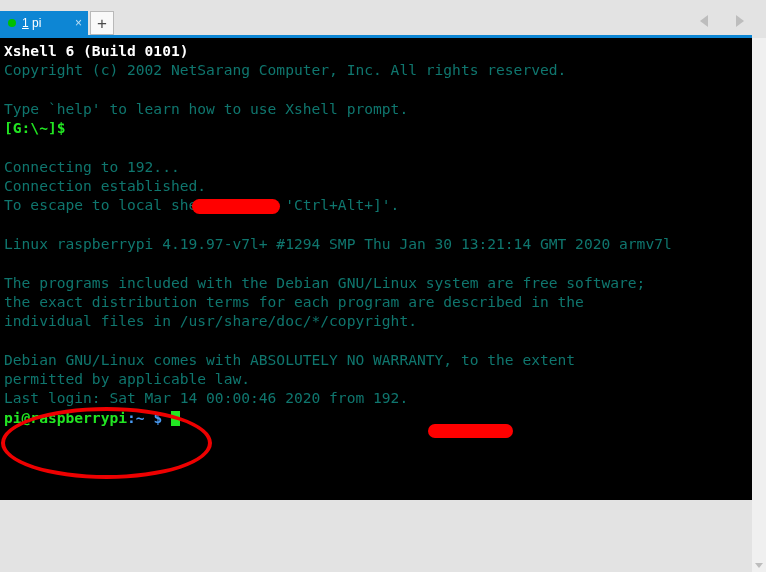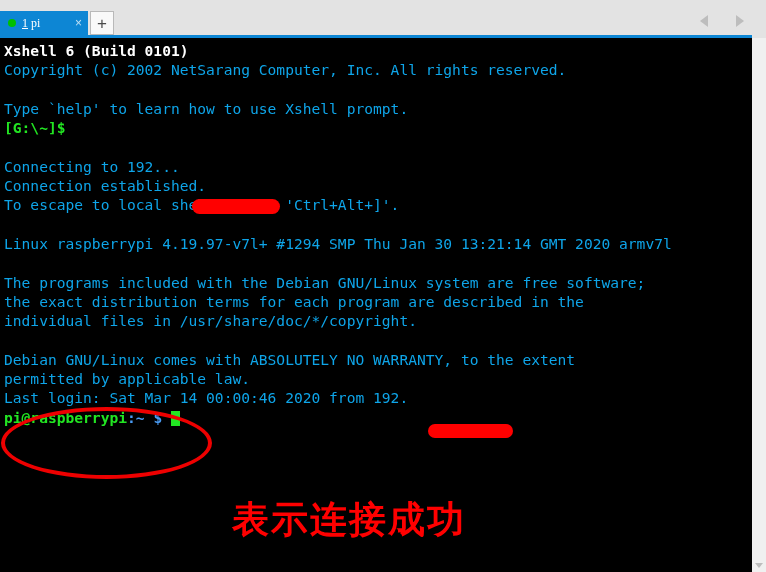--- a/index.html
+++ b/index.html
@@ -44,21 +44,21 @@
   .tab-dot {
     width: 8px; height: 8px;
     border-radius: 50%;
     background: #00c000;
     flex: 0 0 auto;
     margin-right: 6px;
   }
   .tab-label {
     color: #ffffff;
     font-size: 12px;
-    font-family: Liberation Serif, serif;
+    font-family: Liberation Sans, sans-serif;
     white-space: nowrap;
     flex: 1 1 auto;
     line-height: 1;
   }
   .tab-label .num {
     text-decoration: underline;
   }
   .tab-close {
     color: #bfe0f5;
     font-size: 12px;
@@ -105,37 +105,37 @@
     width: 752px;
     height: 3px;
     background: #0d86d4;
   }
 
   
   .terminal {
     position: absolute;
     left: 0; top: 38px;
     width: 752px;
-    height: 534px;
+    height: 462px;
     background: #000000;
     overflow: hidden;
   }
   .term-text {
     position: absolute;
     left: 4px; top: 3px;
     margin: 0;
     font-family: "DejaVu Sans Mono", "Liberation Mono", monospace;
     font-size: 14.6px;
     line-height: 19.3px;
     white-space: pre;
     color: #cdcdcd;
   }
   .ln { display: block; height: 19.3px; }
   .w-bold  { color: #ffffff; font-weight: bold; }
-  .w-norm  { color: #0ea5e9; }
+  .w-norm  { color: #0f766e; }
   .g-bold  { color: #22e522; font-weight: bold; }
   .b-bold  { color: #4a9cf5; font-weight: bold; }
   .cursor  {
     display: inline-block;
     width: 9px; height: 15px;
     background: #22e522;
     vertical-align: -3px;
   }
 
   

